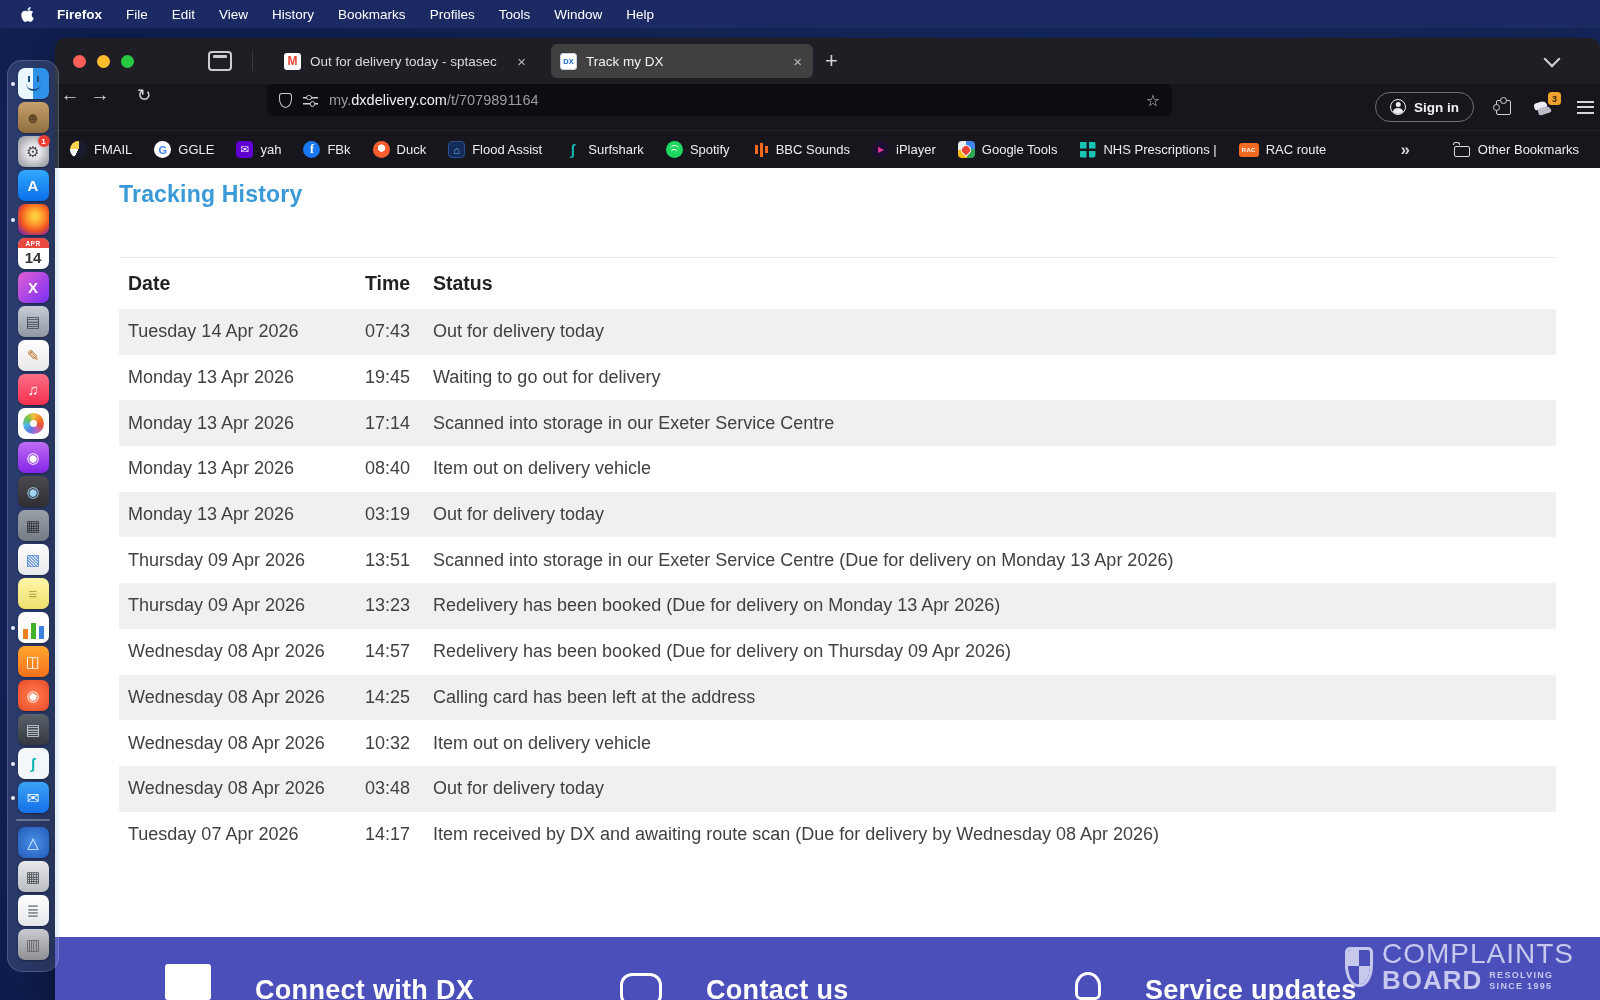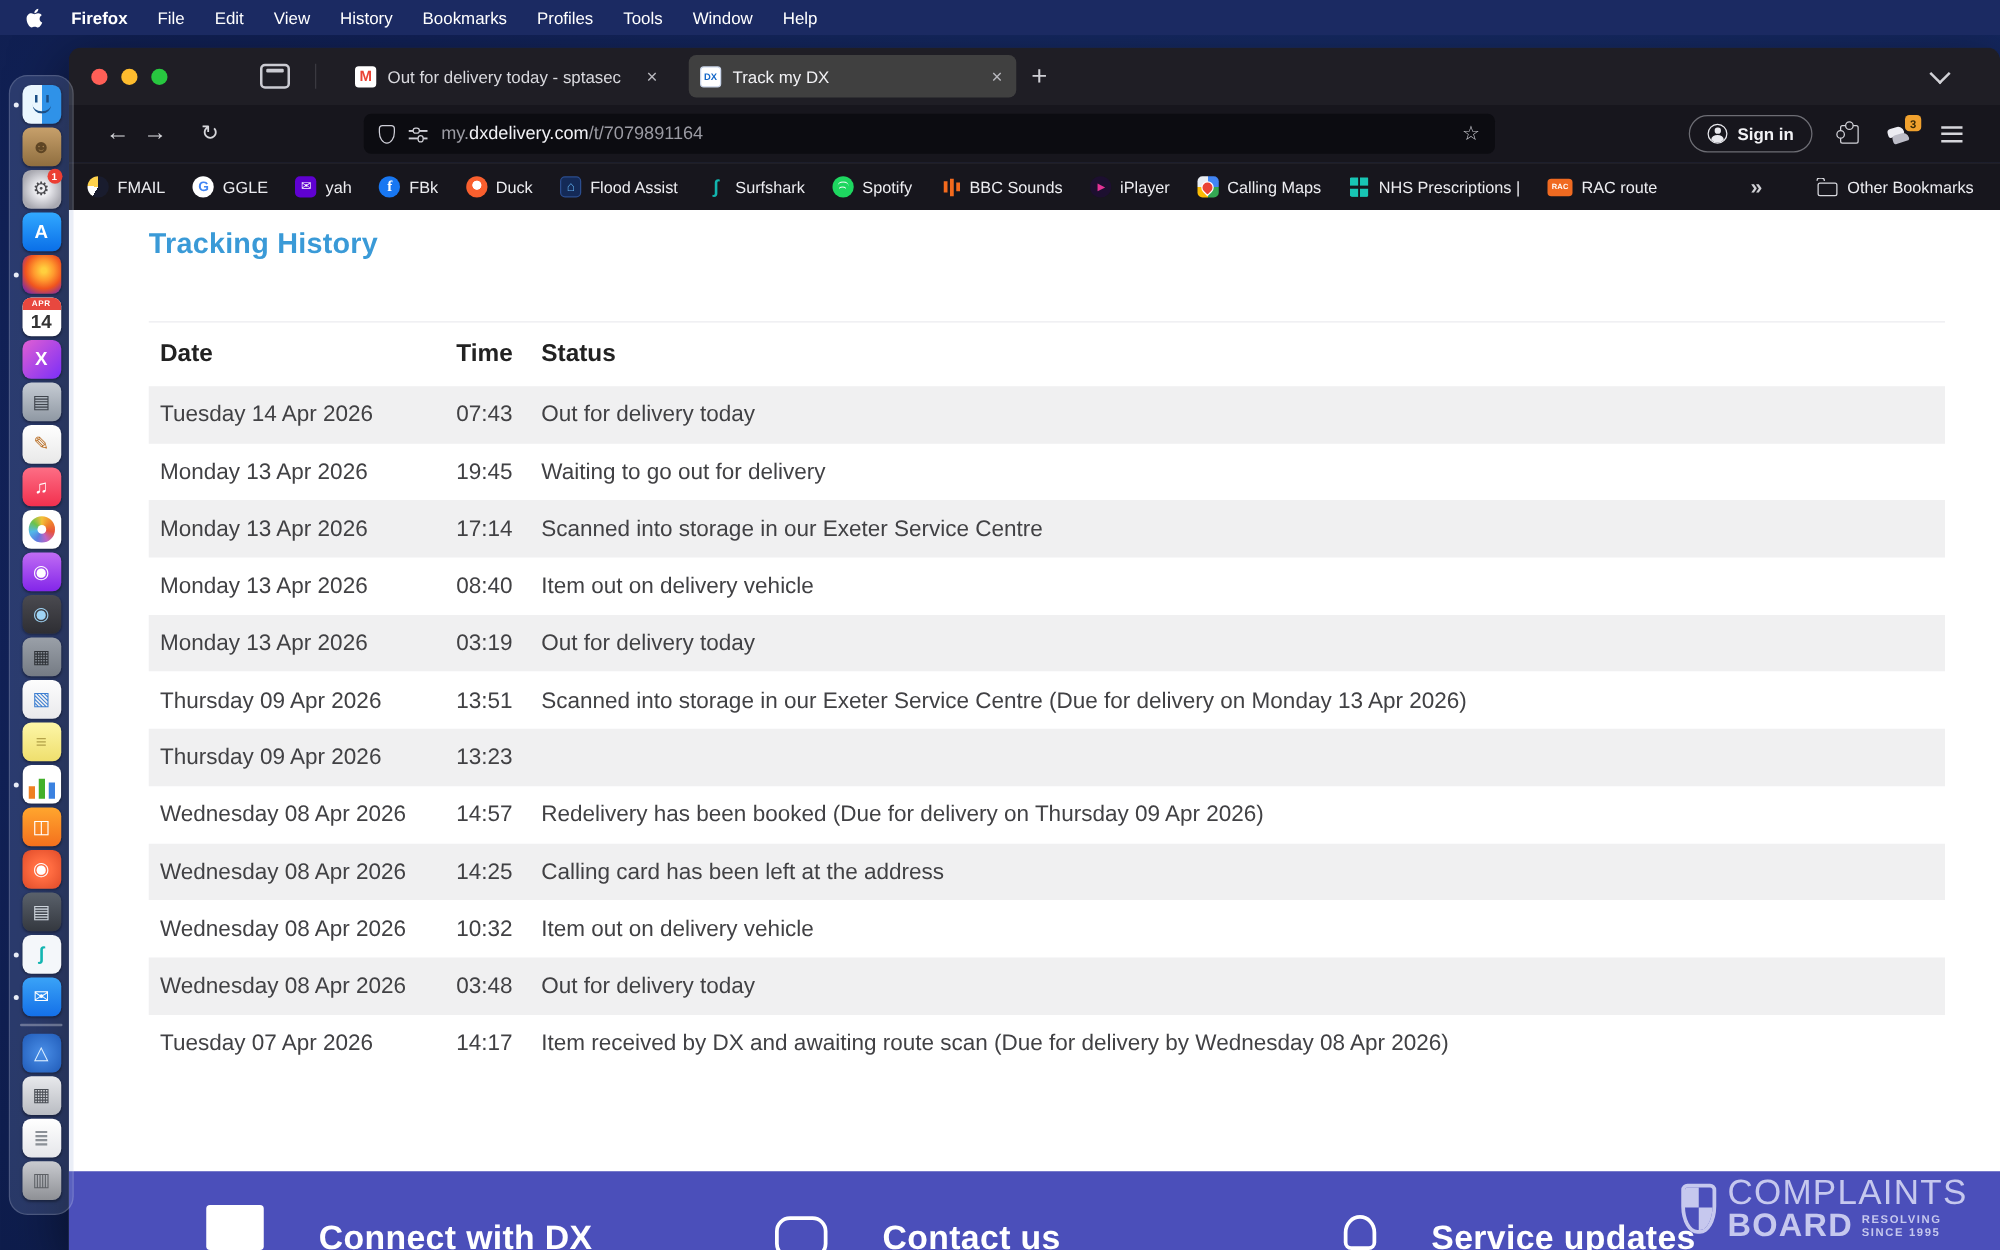--- a/index.html
+++ b/index.html
@@ -79,21 +79,21 @@
   .tab.active{background:#404040;color:#f2f2f5}
   .tab-title{flex:1;white-space:nowrap;overflow:hidden}
   .tab-close{font-size:15px;color:#b9b9bf;padding:0 2px}
   .tab-close::before{content:"×"}
   .fi{width:17px;height:17px;border-radius:3px;background:#fff;display:flex;align-items:center;justify-content:center;font-weight:800;flex:none}
   .fi-gmail{color:#ea4335;font-size:12px}
   .fi-dx{color:#1467c8;font-size:7.5px;border:1px solid #c9d4e8;box-sizing:border-box}
   .newtab{font-size:22px;color:#cfcfd4;margin-left:12px;line-height:1}
   .newtab::before{content:"+"}
   .tab-chevron{margin-left:auto;margin-right:32px;width:10px;height:10px;border-left:2px solid #d2d2d7;border-bottom:2px solid #d2d2d7;transform:rotate(-45deg);margin-top:-4px}
-  .navbar{height:46px;background:#17161d;display:flex;align-items:center;padding:0 24px;flex:none}
+  .navbar{height:46px;background:#17161d;display:flex;padding:0 0;flex:none}
   .nav-btn{color:#d6d6db;font-size:19px;width:30px;text-align:center;flex:none}
   .nav-back::before{content:"←"}
   .nav-fwd::before{content:"→"}
   .nav-reload::before{content:"↻";font-size:17px}
   .nav-reload{margin-left:14px}
   .urlbar{height:32px;background:#0c0c11;border-radius:6px;width:905px;margin-left:108px;display:flex;align-items:center;gap:11px;padding:0 12px;box-sizing:border-box;color:#d8d8de;font-size:14.5px}
   .icon-shield{width:13px;height:15px;border:1.6px solid #cfcfd8;border-radius:3px 3px 50% 50%/3px 3px 62% 62%;flex:none;box-sizing:border-box}
   .icon-sliders{width:15px;height:13px;position:relative;flex:none;background:linear-gradient(#cfcfd6,#cfcfd6) 0 3px/15px 1.5px no-repeat,linear-gradient(#cfcfd6,#cfcfd6) 0 9.5px/15px 1.5px no-repeat}
   .icon-sliders::before{content:"";position:absolute;top:1px;left:3px;width:3.5px;height:3.5px;background:#0c0c11;border:1.5px solid #cfcfd6;border-radius:50%}
   .icon-sliders::after{content:"";position:absolute;top:7.5px;right:3px;width:3.5px;height:3.5px;background:#0c0c11;border:1.5px solid #cfcfd6;border-radius:50%}
@@ -498,21 +498,21 @@
         <span class="bm">
         <span class="bi bi-bbc"></span>
         <span>BBC Sounds</span>
       </span>
         <span class="bm">
         <span class="bi bi-iplayer"></span>
         <span>iPlayer</span>
       </span>
         <span class="bm">
         <span class="bi bi-maps"></span>
-        <span>Calling Maps</span>
+        <span>Google Tools</span>
       </span>
         <span class="bm">
         <span class="bi bi-nhs"></span>
         <span>NHS Prescriptions |</span>
       </span>
         <span class="bm">
         <span class="bi bi-rac">
             <span class="bi-label">RAC</span>
           </span>
         <span>RAC route</span>
@@ -561,20 +561,21 @@
           <span class="c-status">Out for delivery today</span>
         </div>
           <div class="trow">
           <span class="c-date">Thursday 09 Apr 2026</span>
           <span class="c-time">13:51</span>
           <span class="c-status">Scanned into storage in our Exeter Service Centre (Due for delivery on Monday 13 Apr 2026)</span>
         </div>
           <div class="trow">
           <span class="c-date">Thursday 09 Apr 2026</span>
           <span class="c-time">13:23</span>
+          <span class="c-status">Redelivery has been booked (Due for delivery on Monday 13 Apr 2026)</span>
         </div>
           <div class="trow">
           <span class="c-date">Wednesday 08 Apr 2026</span>
           <span class="c-time">14:57</span>
           <span class="c-status">Redelivery has been booked (Due for delivery on Thursday 09 Apr 2026)</span>
         </div>
           <div class="trow">
           <span class="c-date">Wednesday 08 Apr 2026</span>
           <span class="c-time">14:25</span>
           <span class="c-status">Calling card has been left at the address</span>

